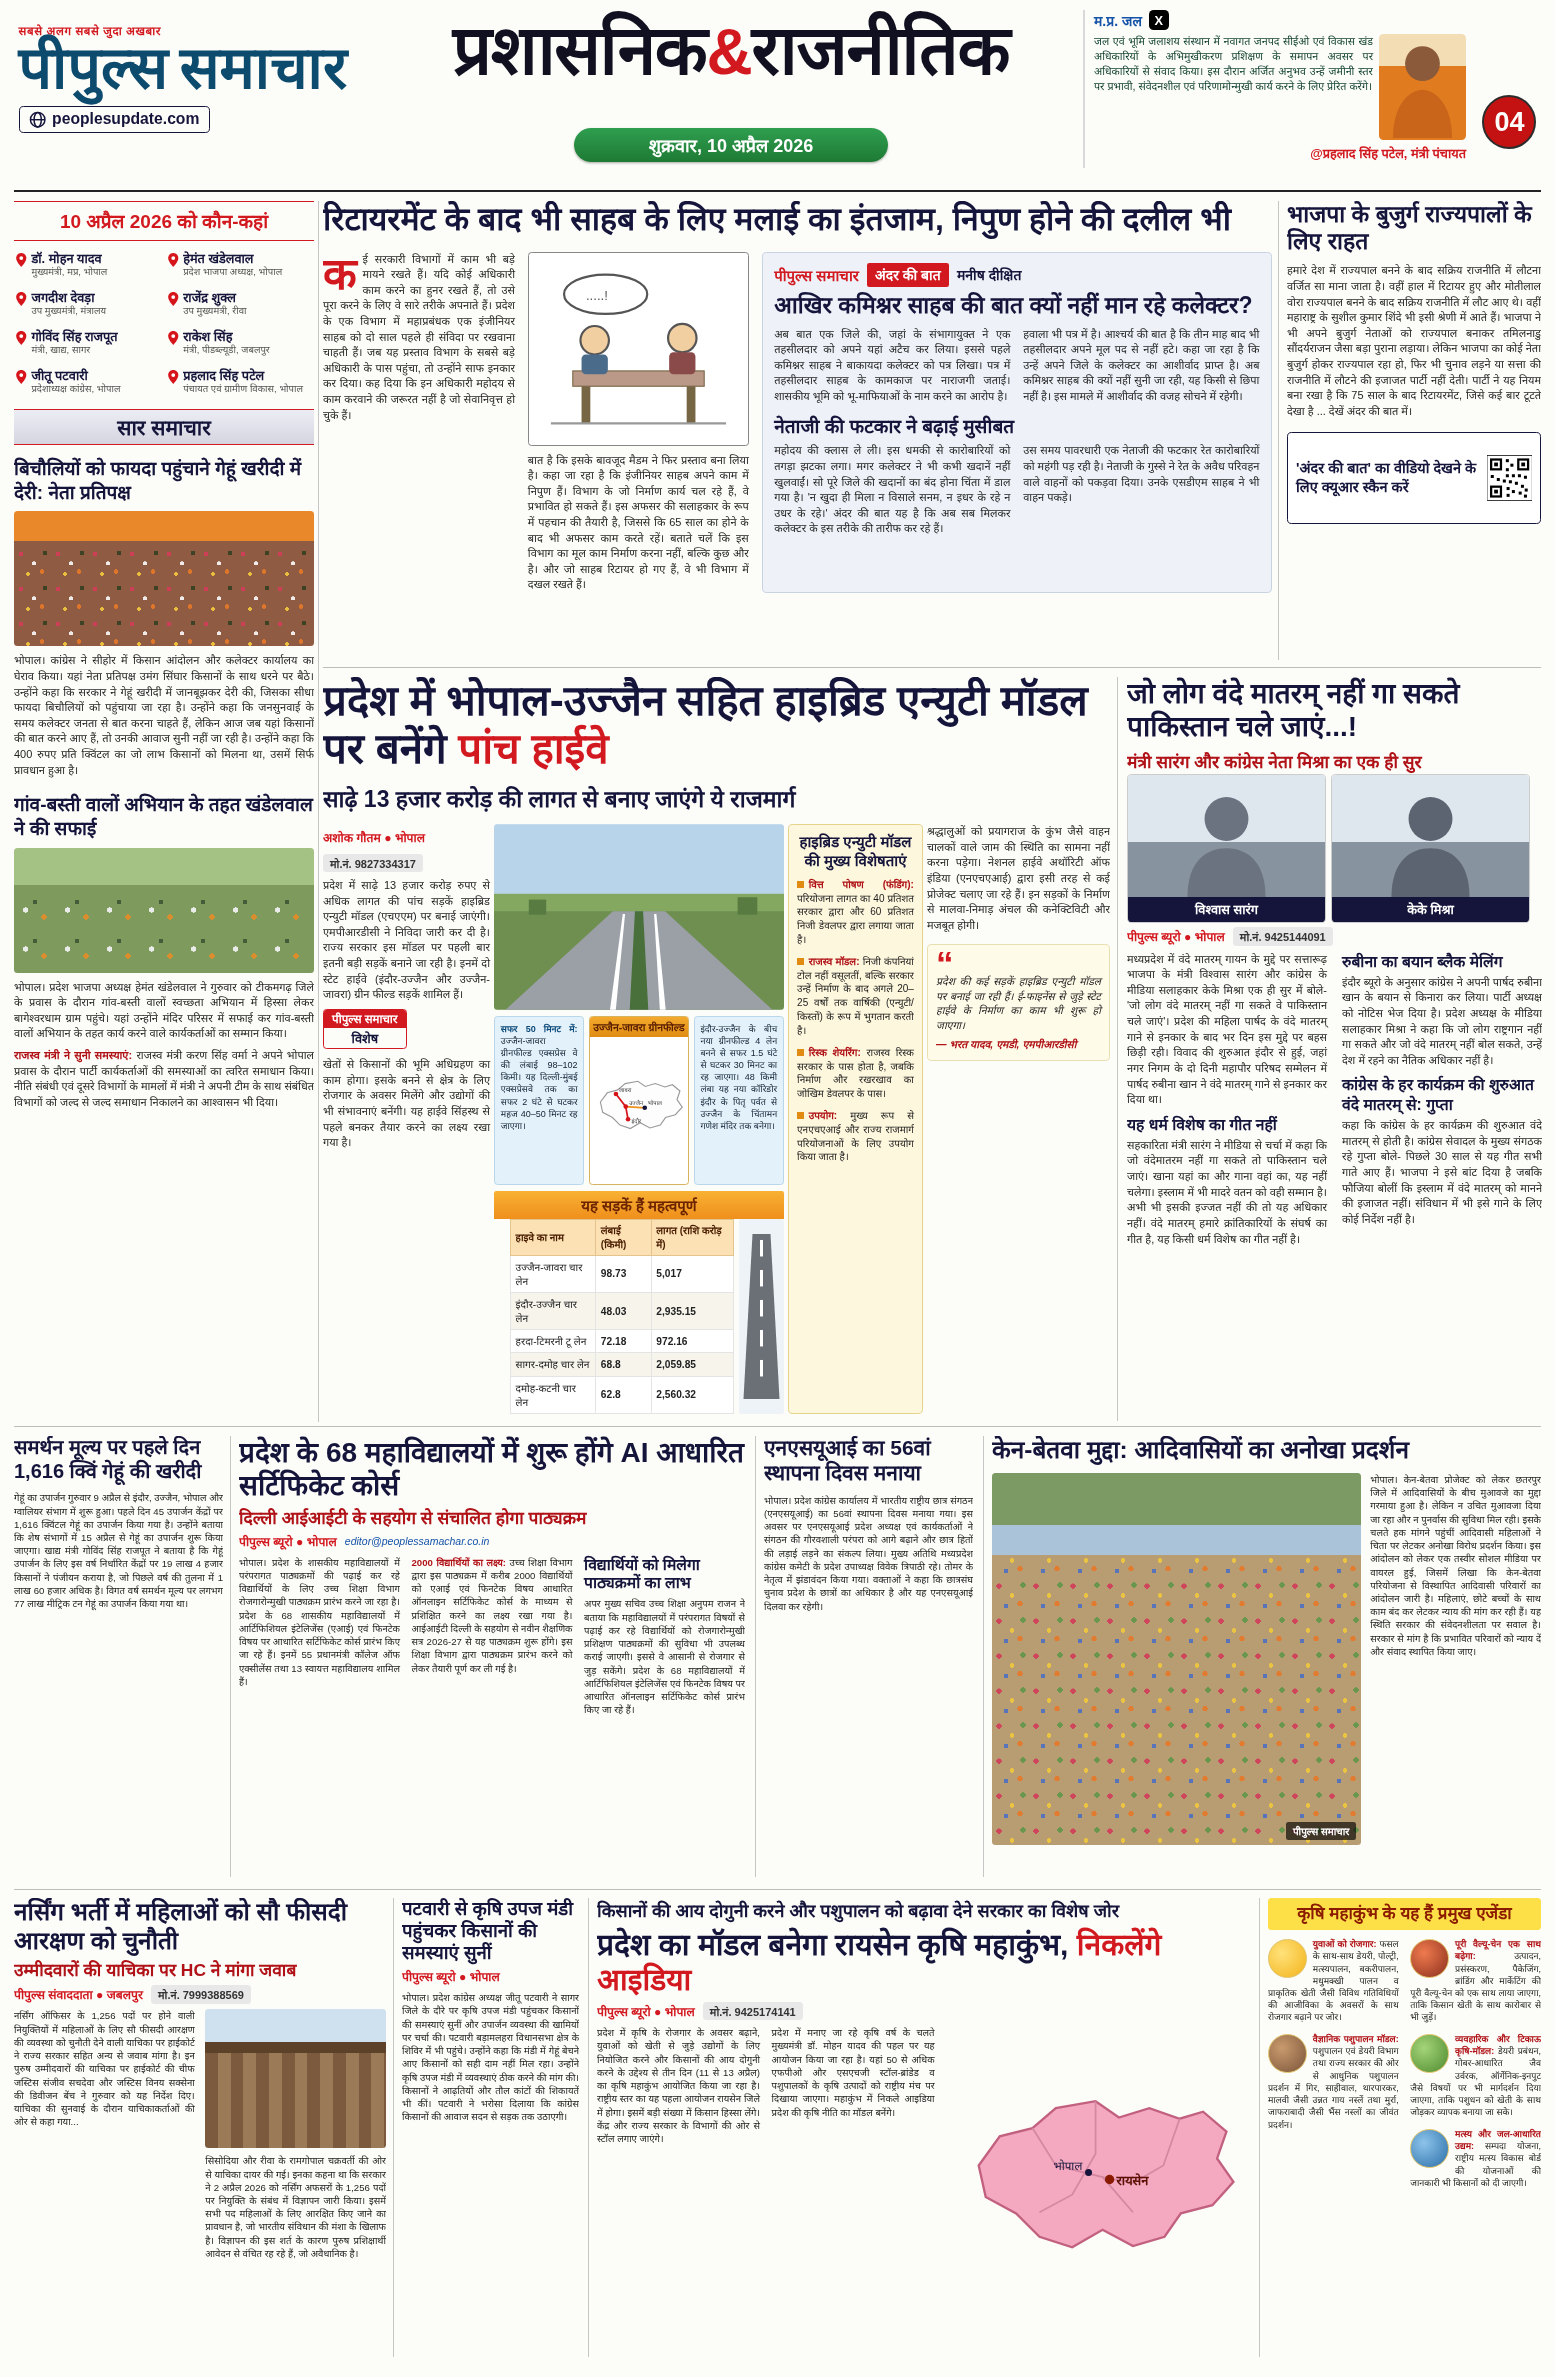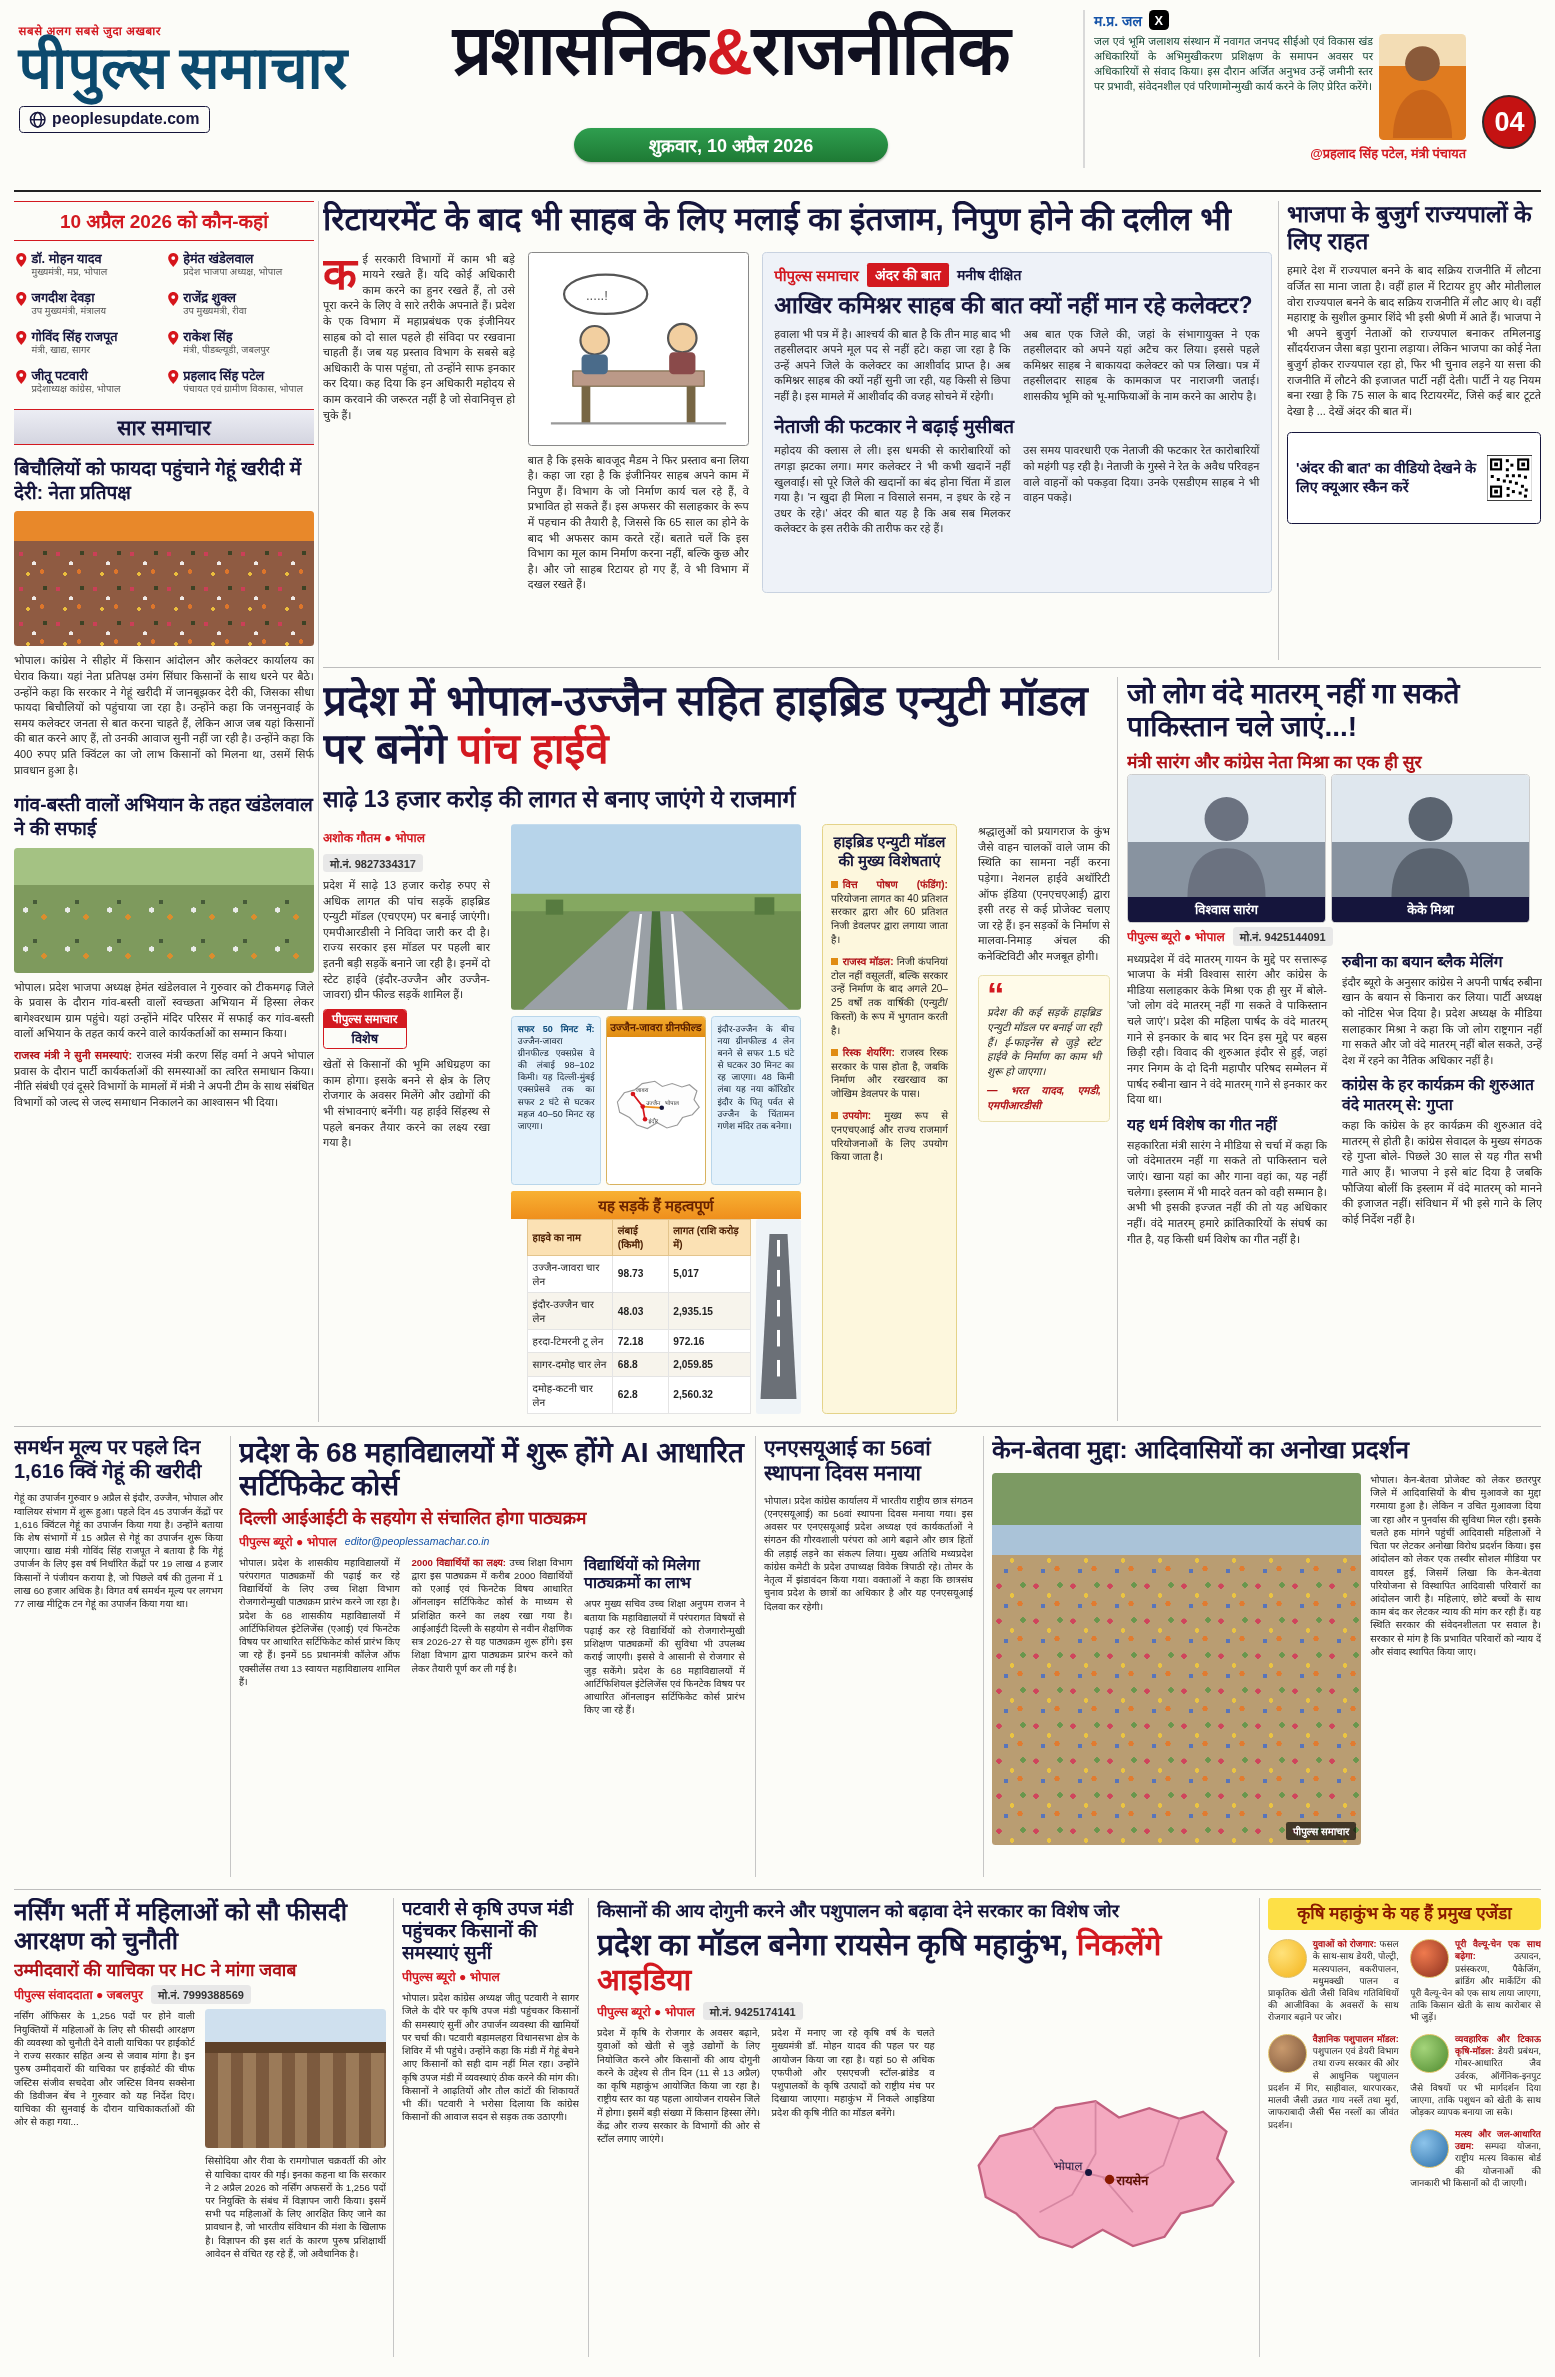--- a/index.html
+++ b/index.html
@@ -333,22 +333,22 @@
         <p class="body-text" style="margin-top:7px;">बात है कि इसके बावजूद मैडम ने फिर प्रस्ताव बना लिया है। कहा जा रहा है कि इंजीनियर साहब अपने काम में निपुण हैं। विभाग के जो निर्माण कार्य चल रहे हैं, वे प्रभावित हो सकते हैं। इस अफसर की सलाहकार के रूप में पहचान की तैयारी है, जिससे कि 65 साल का होने के बाद भी अफसर काम करते रहें। बताते चलें कि इस विभाग का मूल काम निर्माण करना नहीं, बल्कि कुछ और है। और जो साहब रिटायर हो गए हैं, वे भी विभाग में दखल रखते हैं।</p>
       </div>
       <div class="andar" style="flex:1;">
         <div class="andar-head">
           <span class="andar-brand">पीपुल्स समाचार</span>
           <span class="andar-label">अंदर की बात</span>
           <span class="andar-author">मनीष दीक्षित</span>
         </div>
         <h2 class="headline andar-h">आखिर कमिश्नर साहब की बात क्यों नहीं मान रहे कलेक्टर?</h2>
         <div class="cols2" style="margin-top:7px;">
+          <p class="body-text">अब बात एक जिले की, जहां के संभागायुक्त ने एक तहसीलदार को अपने यहां अटैच कर लिया। इससे पहले कमिश्नर साहब ने बाकायदा कलेक्टर को पत्र लिखा। पत्र में तहसीलदार साहब के कामकाज पर नाराजगी जताई। शासकीय भूमि को भू-माफियाओं के नाम करने का आरोप है।</p>
           <p class="body-text">हवाला भी पत्र में है। आश्चर्य की बात है कि तीन माह बाद भी तहसीलदार अपने मूल पद से नहीं हटे। कहा जा रहा है कि उन्हें अपने जिले के कलेक्टर का आशीर्वाद प्राप्त है। अब कमिश्नर साहब की क्यों नहीं सुनी जा रही, यह किसी से छिपा नहीं है। इस मामले में आशीर्वाद की वजह सोचने में रहेगी।</p>
-          <p class="body-text">अब बात एक जिले की, जहां के संभागायुक्त ने एक तहसीलदार को अपने यहां अटैच कर लिया। इससे पहले कमिश्नर साहब ने बाकायदा कलेक्टर को पत्र लिखा। पत्र में तहसीलदार साहब के कामकाज पर नाराजगी जताई। शासकीय भूमि को भू-माफियाओं के नाम करने का आरोप है।</p>
         </div>
         <h3 class="sub-h">नेताजी की फटकार ने बढ़ाई मुसीबत</h3>
         <div class="cols2">
           <p class="body-text">महोदय की क्लास ले ली। इस धमकी से कारोबारियों को तगड़ा झटका लगा। मगर कलेक्टर ने भी कभी खदानें नहीं खुलवाईं। सो पूरे जिले की खदानों का बंद होना चिंता में डाल गया है। 'न खुदा ही मिला न विसाले सनम, न इधर के रहे न उधर के रहे।' अंदर की बात यह है कि अब सब मिलकर कलेक्टर के इस तरीके की तारीफ कर रहे हैं।</p>
           <p class="body-text">उस समय पावरधारी एक नेताजी की फटकार रेत कारोबारियों को महंगी पड़ रही है। नेताजी के गुस्से ने रेत के अवैध परिवहन वाले वाहनों को पकड़वा दिया। उनके एसडीएम साहब ने भी वाहन पकड़े।</p>
         </div>
       </div>
     </div>
   </section>
 
@@ -393,21 +393,21 @@
 
   <div class="hline" style="left:323px;right:14px;top:667px;"></div>
   <div class="vline" style="left:318px;top:201px;height:1221px;"></div>
   <div class="vline" style="left:1278px;top:201px;height:459px;"></div>
 
   <section class="abs" style="left:323px;top:677px;width:787px;height:744px;overflow:hidden;">
     <h1 class="headline hw-headline">
       <span>प्रदेश में भोपाल-उज्जैन सहित हाइब्रिड एन्युटी मॉडल पर बनेंगे </span><span class="red">पांच हाईवे</span>
     </h1>
     <h2 class="hw-sub">साढ़े 13 हजार करोड़ की लागत से बनाए जाएंगे ये राजमार्ग</h2>
-    <div style="display:flex;gap:21px;margin-top:10.5px;">
+    <div style="display:flex;gap:4px;margin-top:10.5px;">
 
       <div style="width:167px;flex:0 0 auto;">
         <div class="byline-row">
           <span class="byline">अशोक गौतम ● भोपाल</span>
           <span class="phone-box">मो.नं. 9827334317</span>
         </div>
         <p class="body-text">प्रदेश में साढ़े 13 हजार करोड़ रुपए से अधिक लागत की पांच सड़कें हाइब्रिड एन्युटी मॉडल (एचएएम) पर बनाई जाएंगी। एमपीआरडीसी ने निविदा जारी कर दी है। राज्य सरकार इस मॉडल पर पहली बार इतनी बड़ी सड़कें बनाने जा रही है। इनमें दो स्टेट हाईवे (इंदौर-उज्जैन और उज्जैन-जावरा) ग्रीन फील्ड सड़कें शामिल हैं।</p>
         <div class="badge">
           <div class="badge-top">पीपुल्स समाचार</div>
           <div class="badge-bot">विशेष</div>

